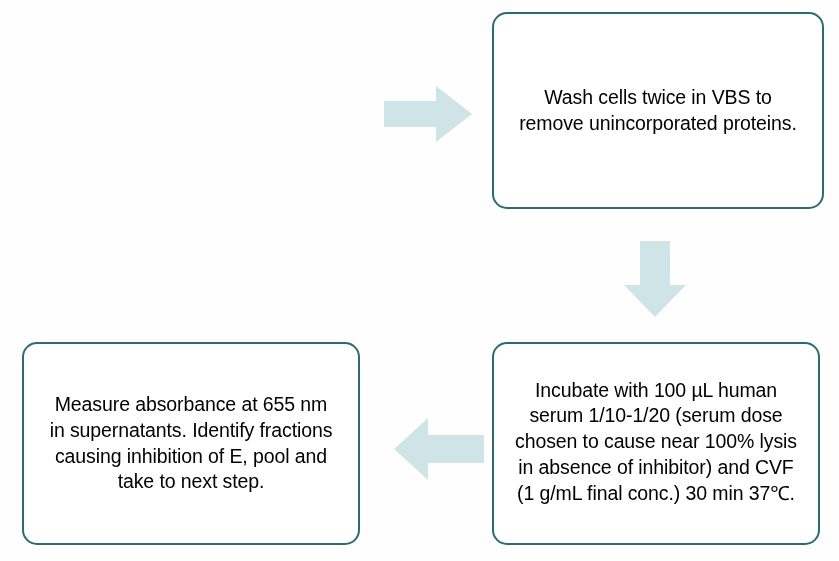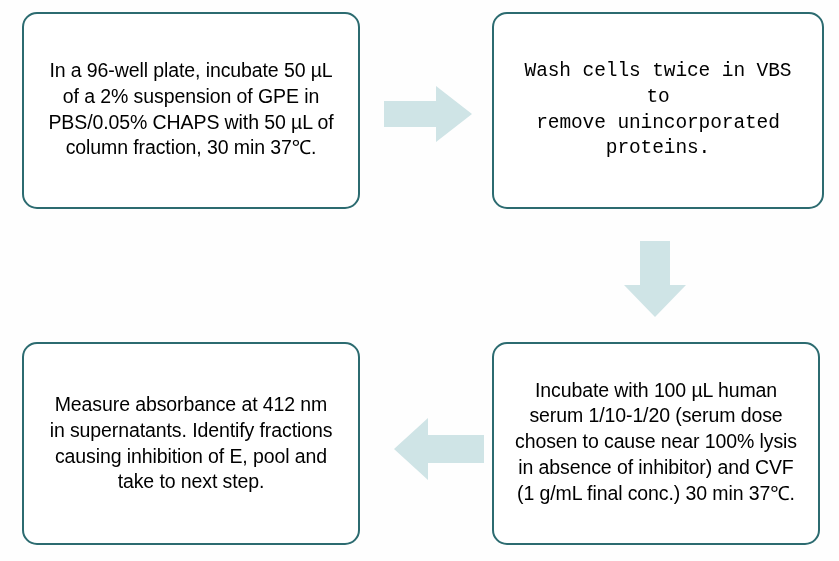--- a/index.html
+++ b/index.html
@@ -31,62 +31,56 @@
     font-size: 19.5px;
     line-height: 1.32;
     color: #000000;
     text-align: center;
     padding: 0 14px;
     white-space: pre-line;
     letter-spacing: -0.1px;
   }
   
   #node-1 { left: 22px;  top: 12px;  width: 338px; height: 197px; }
-  #node-2 { left: 492px; top: 12px;  width: 332px; height: 197px; font-family: Liberation Mono, monospace; }
+  #node-2 { left: 492px; top: 12px;  width: 332px; height: 197px; }
   #node-3 { left: 492px; top: 342px; width: 328px; height: 203px; }
   #node-4 { left: 22px;  top: 342px; width: 338px; height: 203px; }
 
   #node-1 .node-text { margin-top: -2px; }
   #node-3 .node-text { margin-top: -3px; }
 
   .arrow {
     position: absolute;
     display: block;
   }
   #arrow-right { left: 384px; top: 86px;  width: 88px;  height: 56px; }
   #arrow-down  { left: 624px; top: 241px; width: 62px;  height: 76px; }
   #arrow-left  { left: 394px; top: 418px; width: 90px;  height: 62px; }
 </style>
 </head>
 <body>
 
 <div id="canvas">
 
-  <div class="node" id="node-1">
-    <div class="node-text">In a 96-well plate, incubate 50 µL
-of a 2% suspension of GPE in
-PBS/0.05% CHAPS with 50 µL of
-column fraction, 30 min 37℃.</div>
-  </div>
 
   <div class="node" id="node-2">
     <div class="node-text">Wash cells twice in VBS to
 remove unincorporated proteins.</div>
   </div>
 
   <div class="node" id="node-3">
     <div class="node-text">Incubate with 100 µL human
 serum 1/10-1/20 (serum dose
 chosen to cause near 100% lysis
 in absence of inhibitor) and CVF
 (1 g/mL final conc.) 30 min 37℃.</div>
   </div>
 
   <div class="node" id="node-4">
-    <div class="node-text">Measure absorbance at 412 nm
+    <div class="node-text">Measure absorbance at 655 nm
 in supernatants. Identify fractions
 causing inhibition of E, pool and
 take to next step.</div>
   </div>
 
   <svg class="arrow" id="arrow-right" viewBox="0 0 88 56">
     <polygon points="0,15 52,15 52,0 88,28 52,56 52,41 0,41" fill="#cfe4e6"></polygon>
   </svg>
 
   <svg class="arrow" id="arrow-down" viewBox="0 0 62 76">

